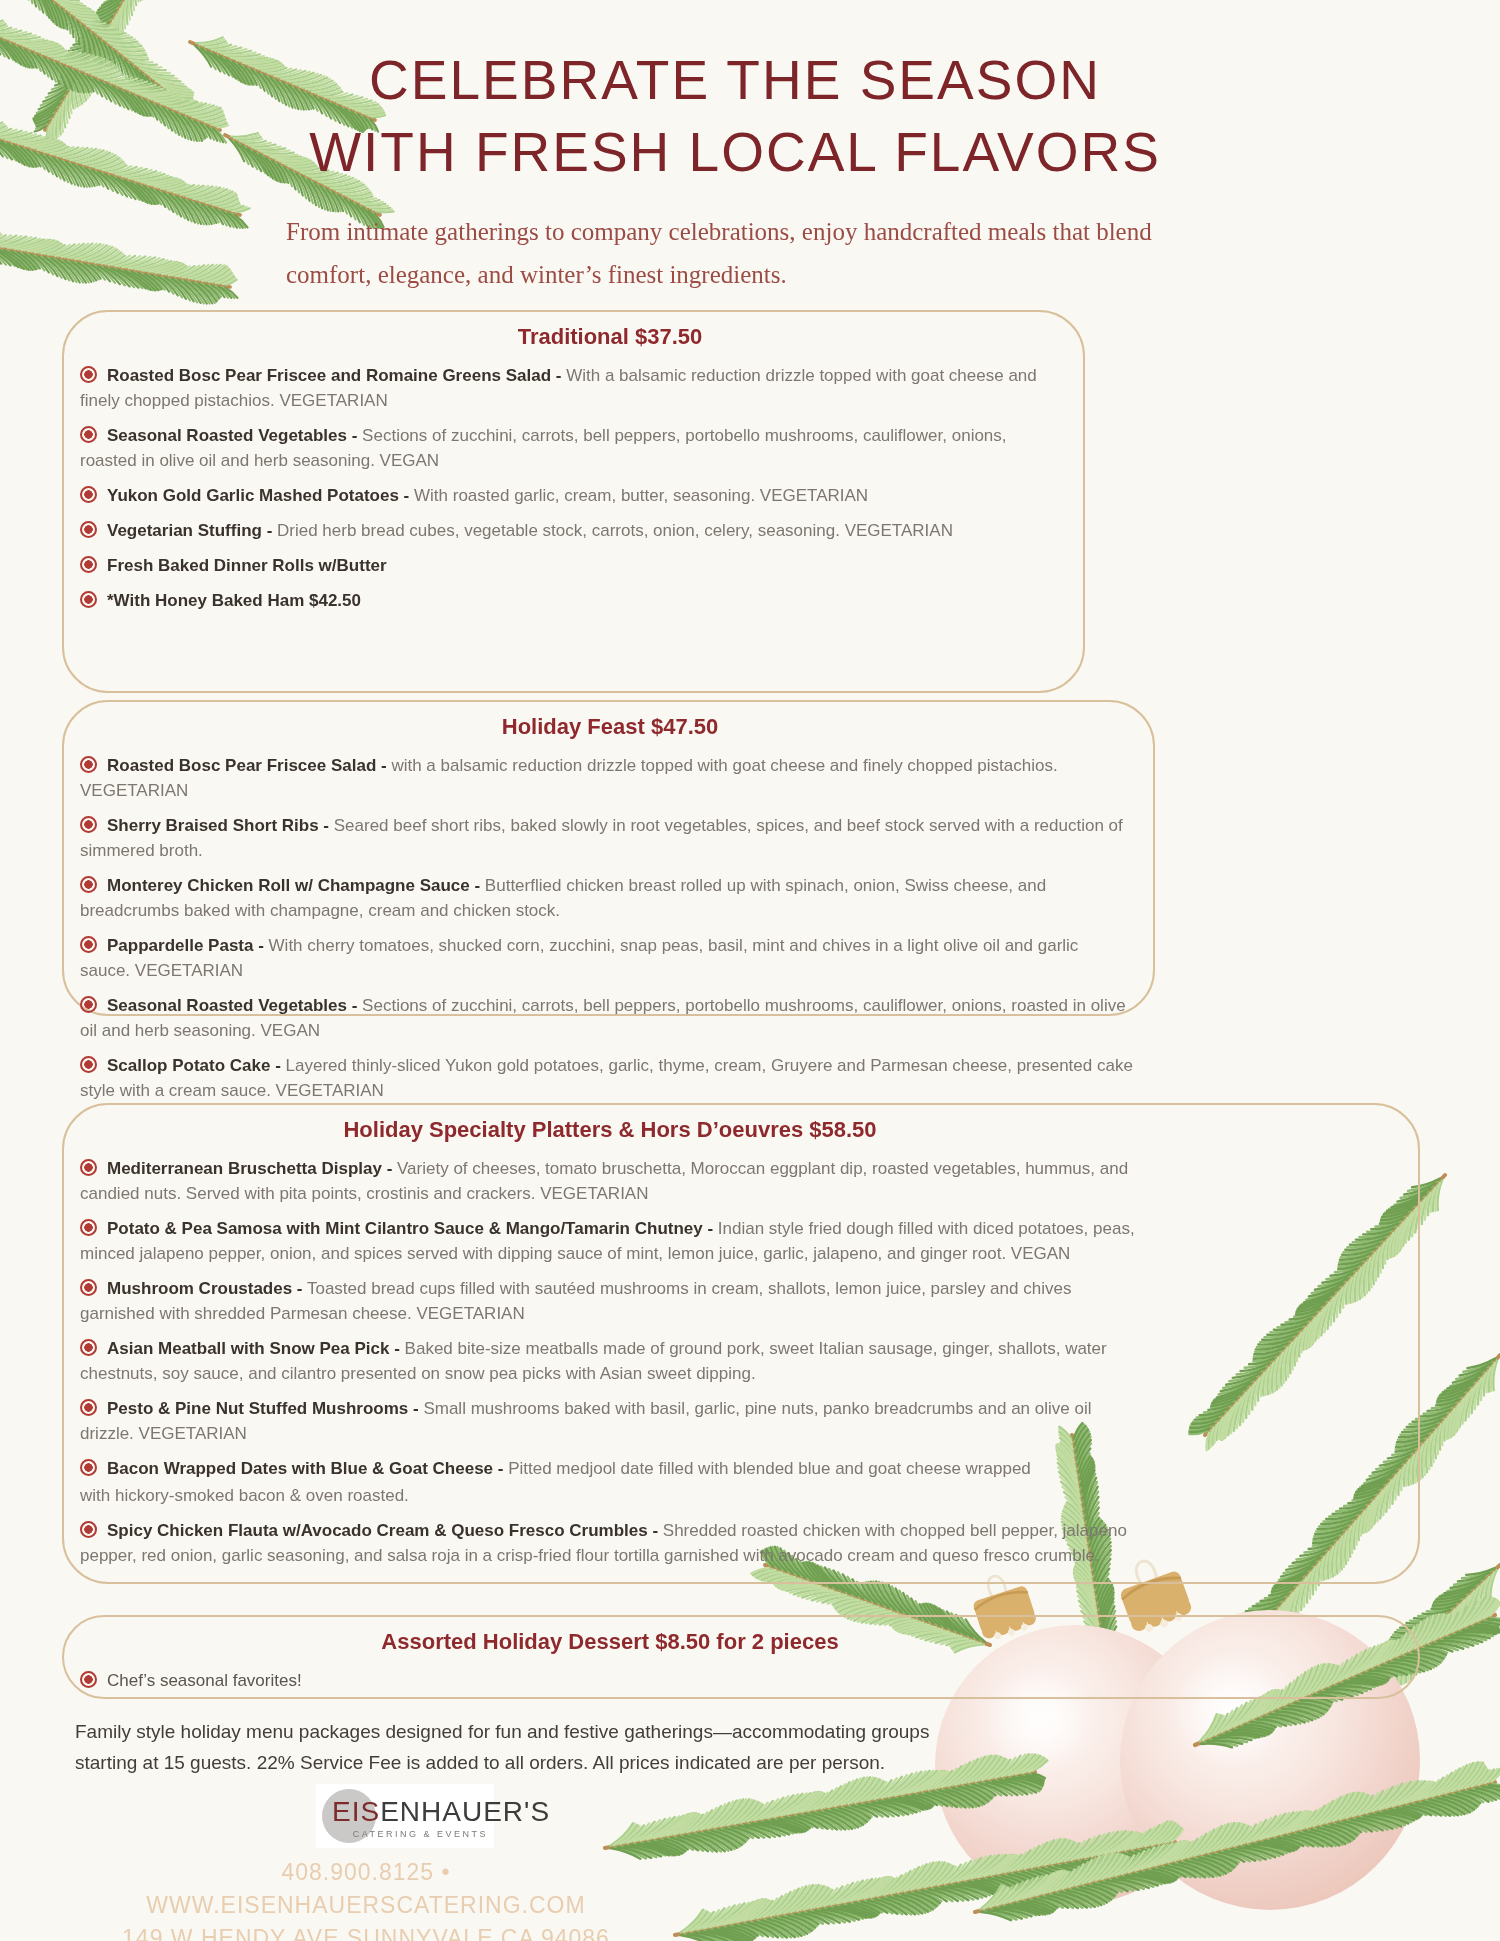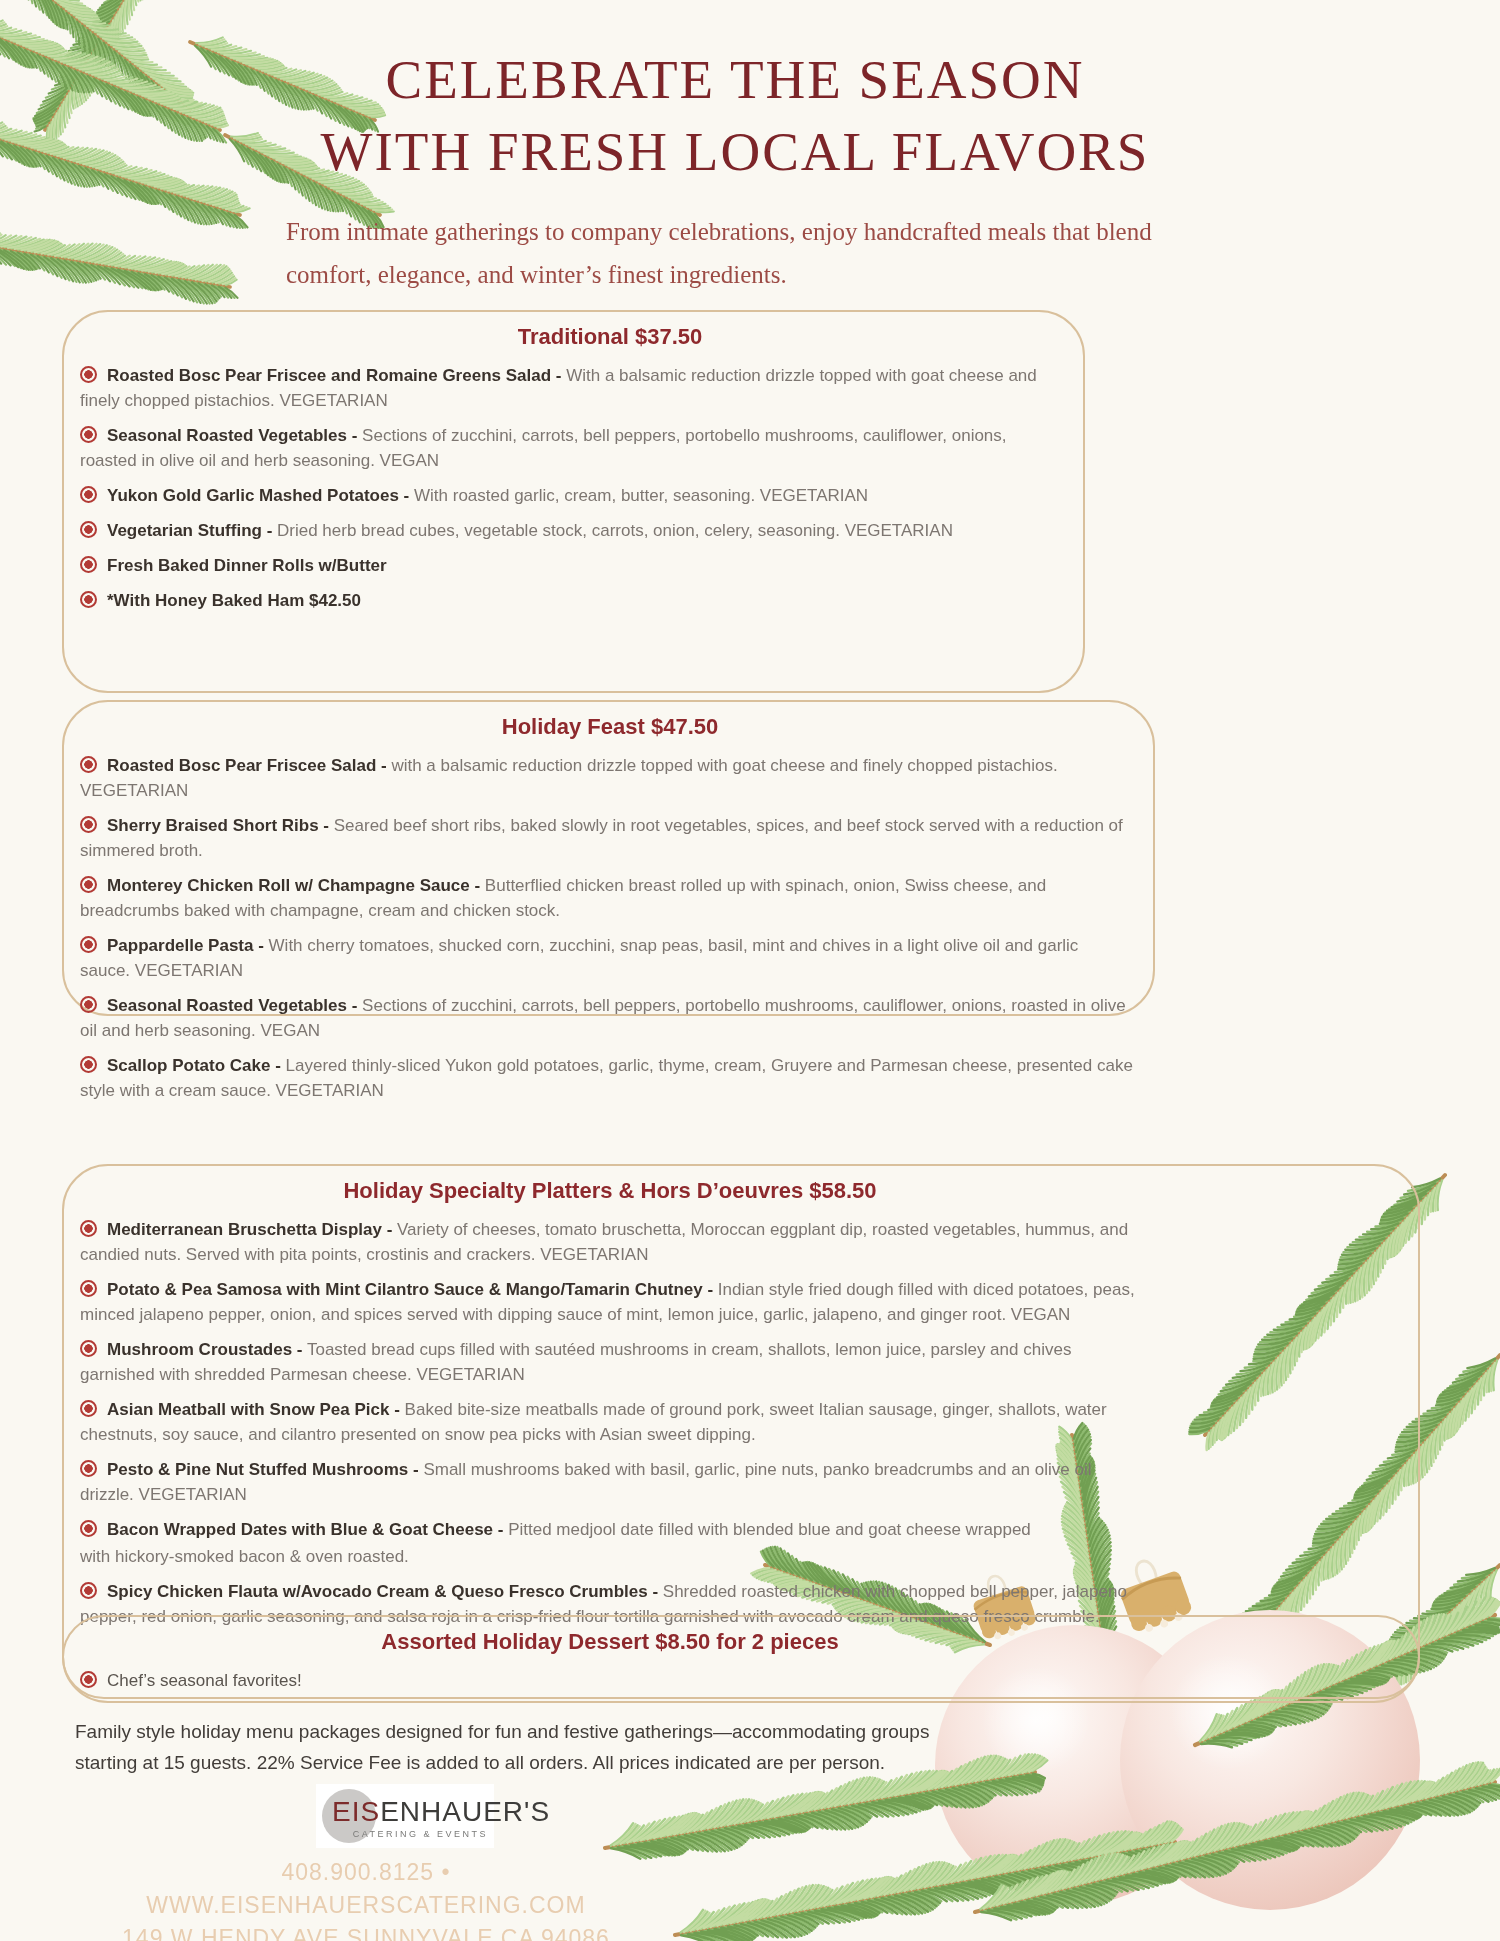--- a/index.html
+++ b/index.html
@@ -1,21 +1,21 @@
 <!DOCTYPE html>
 <html style="--bg: #faf8f2; --title-red: #7d2529; --subtitle-red: #9c4b45; --header-red: #8e292d; --bullet-red: #b23a35; --border-tan: #d9c09c; --item-name: #3a322c; --item-desc: #7d7671; --contact-tan: #e8cdb0;"><head>
 <meta charset="utf-8">
 <style>
   html,body{margin:0;padding:0;}
   .page{position:relative;width:1500px;height:1941px;background:var(--bg,#faf8f2);
         font-family:"Liberation Sans","DejaVu Sans",sans-serif;overflow:hidden;}
   .deco{position:absolute;z-index:0;pointer-events:none;}
 
   .title{position:absolute;z-index:2;left:285px;top:44px;width:900px;text-align:center;
-         font-family:Liberation Serif, serif;font-weight:400;
+         font-family:Liberation Sans, sans-serif;font-weight:400;
          font-size:55px;line-height:72px;letter-spacing:2px;color:var(--title-red,#7d2529);}
   .subtitle{position:absolute;z-index:2;left:286px;top:210px;width:880px;
             font-size:25px;line-height:43px;color:var(--subtitle-red,#9c4b45);font-family:Liberation Serif, serif;}
 
   .box{position:absolute;left:62px;z-index:1;box-sizing:border-box;background:transparent;
        border:2px solid var(--border-tan,#d9c09c);border-radius:46px;padding:10px 20px 0 16px;}
   .hdr{width:1060px;text-align:center;font-size:22px;font-weight:700;
        color:var(--header-red,#8e292d);margin:2px 0 13px;}
   .item{max-width:1062px;font-size:17px;line-height:25px;margin:0 0 10px;
         color:var(--item-desc,#7d7671);}
@@ -186,21 +186,21 @@
       </div>
       <div class="box" style="top: 700px; height: 316px; width: 1093px; padding-left: 16px;">
         <div class="hdr">Holiday Feast $47.50</div>
         <div class="item"><span class="bullet"></span><span class="nm">Roasted Bosc Pear Friscee Salad -</span><span> with a balsamic reduction drizzle topped with goat cheese and finely chopped pistachios. VEGETARIAN</span></div>
         <div class="item"><span class="bullet"></span><span class="nm">Sherry Braised Short Ribs -</span><span> Seared beef short ribs, baked slowly in root vegetables, spices, and beef stock served with a reduction of simmered broth.</span></div>
         <div class="item"><span class="bullet"></span><span class="nm">Monterey Chicken Roll w/ Champagne Sauce -</span><span> Butterflied chicken breast rolled up with spinach, onion, Swiss cheese, and breadcrumbs baked with champagne, cream and chicken stock.</span></div>
         <div class="item"><span class="bullet"></span><span class="nm">Pappardelle Pasta -</span><span> With cherry tomatoes, shucked corn, zucchini, snap peas, basil, mint and chives in a light olive oil and garlic sauce. VEGETARIAN</span></div>
         <div class="item"><span class="bullet"></span><span class="nm">Seasonal Roasted Vegetables -</span><span> Sections of zucchini, carrots, bell peppers, portobello mushrooms, cauliflower, onions, roasted in olive oil and herb seasoning. VEGAN</span></div>
         <div class="item"><span class="bullet"></span><span class="nm">Scallop Potato Cake -</span><span> Layered thinly-sliced Yukon gold potatoes, garlic, thyme, cream, Gruyere and Parmesan cheese, presented cake style with a cream sauce. VEGETARIAN</span></div>
       </div>
-      <div class="box" style="top: 1164px; height: 539px; width: 1358px;">
+      <div class="box" style="top: 1103px; height: 481px; width: 1358px;">
         <div class="hdr">Holiday Specialty Platters &amp; Hors D’oeuvres $58.50</div>
         <div class="item"><span class="bullet"></span><span class="nm">Mediterranean Bruschetta Display -</span><span> Variety of cheeses, tomato bruschetta, Moroccan eggplant dip, roasted vegetables, hummus, and candied nuts. Served with pita points, crostinis and crackers. VEGETARIAN</span></div>
         <div class="item"><span class="bullet"></span><span class="nm">Potato &amp; Pea Samosa with Mint Cilantro Sauce &amp; Mango/Tamarin Chutney -</span><span> Indian style fried dough filled with diced potatoes, peas, minced jalapeno pepper, onion, and spices served with dipping sauce of mint, lemon juice, garlic, jalapeno, and ginger root. VEGAN</span></div>
         <div class="item"><span class="bullet"></span><span class="nm">Mushroom Croustades -</span><span> Toasted bread cups filled with sautéed mushrooms in cream, shallots, lemon juice, parsley and chives garnished with shredded Parmesan cheese. VEGETARIAN</span></div>
         <div class="item"><span class="bullet"></span><span class="nm">Asian Meatball with Snow Pea Pick -</span><span> Baked bite-size meatballs made of ground pork, sweet Italian sausage, ginger, shallots, water chestnuts, soy sauce, and cilantro presented on snow pea picks with Asian sweet dipping.</span></div>
         <div class="item"><span class="bullet"></span><span class="nm">Pesto &amp; Pine Nut Stuffed Mushrooms -</span><span> Small mushrooms baked with basil, garlic, pine nuts, panko breadcrumbs and an olive oil drizzle. VEGETARIAN</span></div>
         <div class="item"><span class="bullet"></span><span class="nm">Bacon Wrapped Dates with Blue &amp; Goat Cheese -</span><span> Pitted medjool date filled with blended blue and goat cheese wrapped</span><div class="desc2">with hickory-smoked bacon &amp; oven roasted.</div></div>
         <div class="item"><span class="bullet"></span><span class="nm">Spicy Chicken Flauta w/Avocado Cream &amp; Queso Fresco Crumbles -</span><span> Shredded roasted chicken with chopped bell pepper, jalapeno pepper, red onion, garlic seasoning, and salsa roja in a crisp-fried flour tortilla garnished with avocado cream and queso fresco crumble.</span></div>
       </div>
       <div class="box" style="top: 1615px; height: 84px; width: 1358px;">

